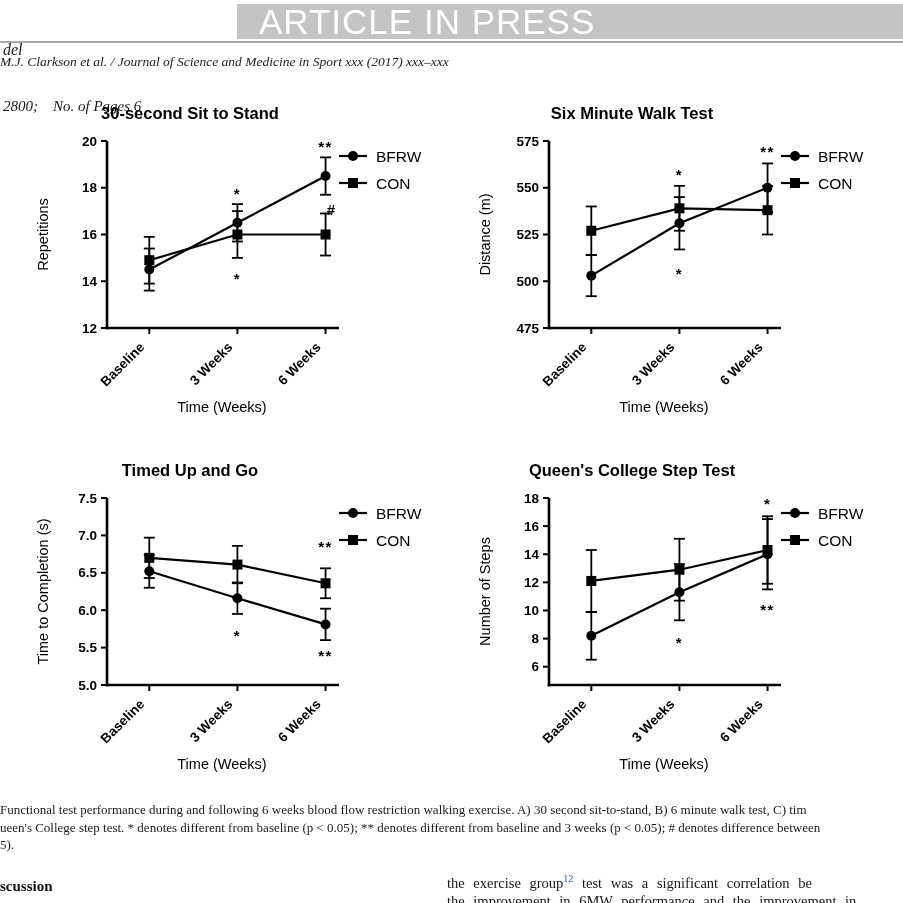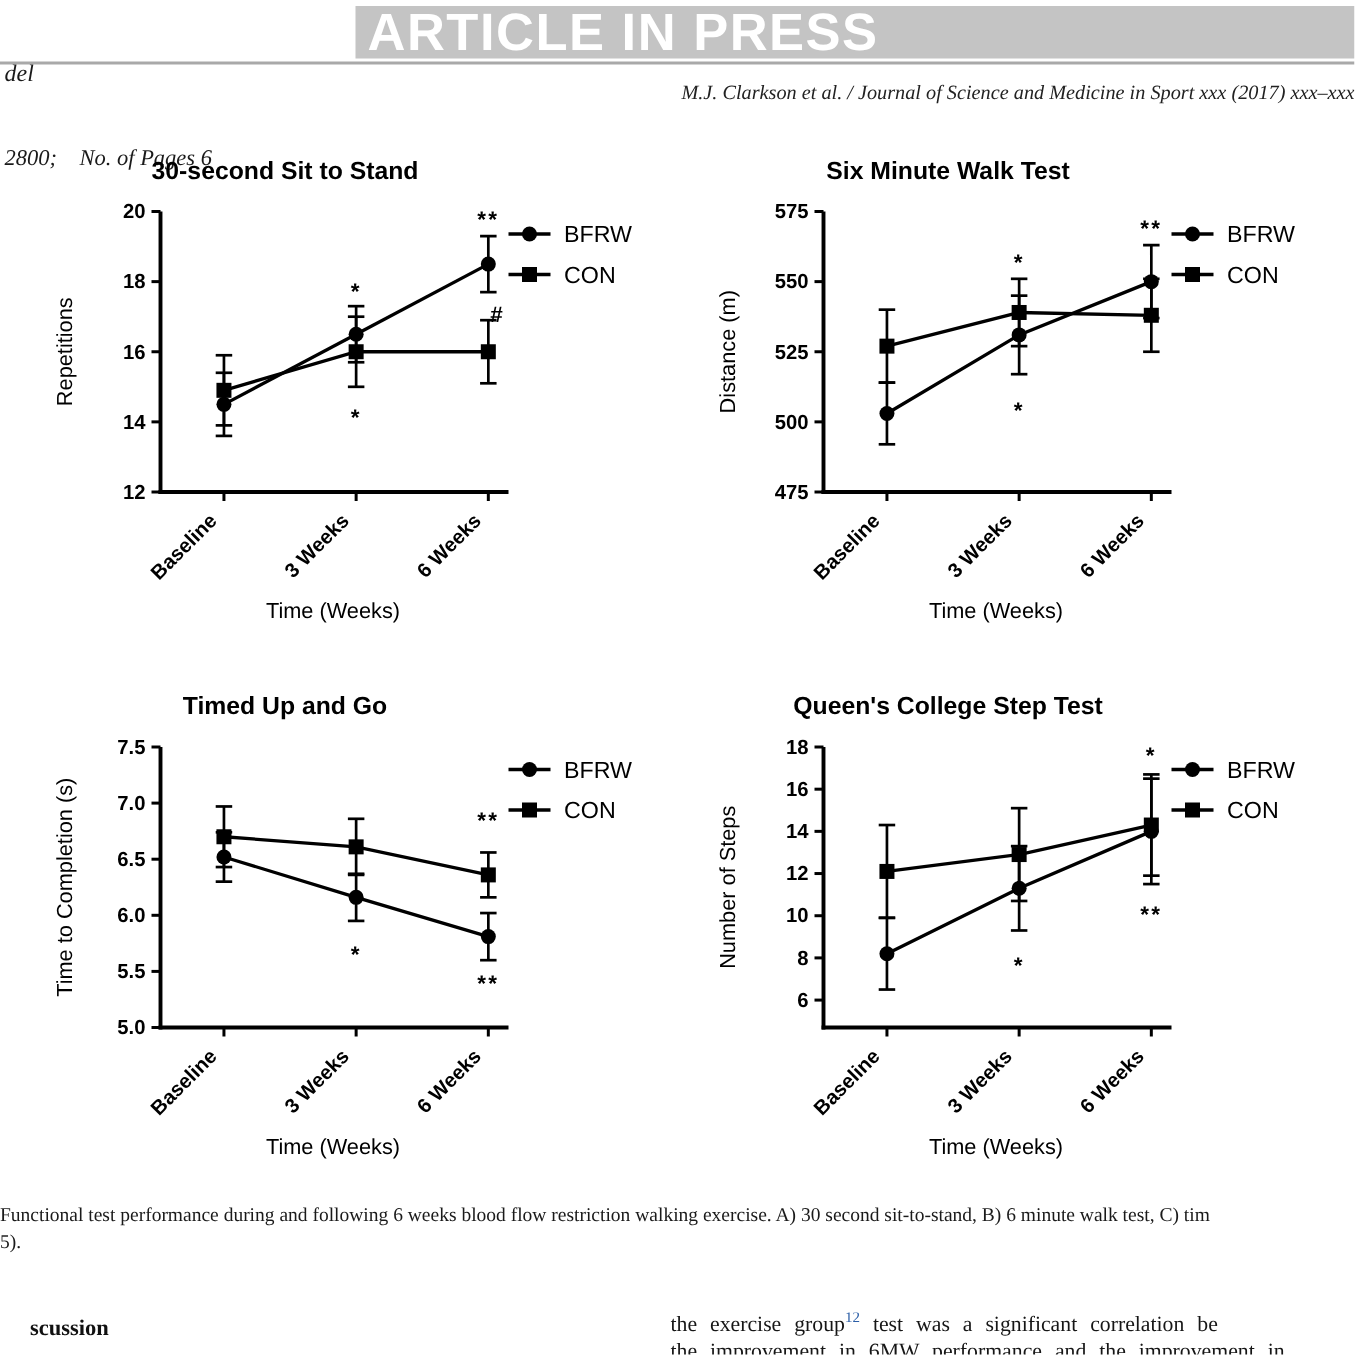--- a/index.html
+++ b/index.html
@@ -6,39 +6,39 @@
   body{width:903px;height:903px;overflow:hidden;background:#ffffff;position:relative;
        font-family:"Liberation Serif",serif;color:#111;}
   .abs{position:absolute;}
   
   .gmodel{left:3px;top:2px;font-size:16px;line-height:19px;white-space:pre;color:#1a1a1a;font-style:italic;}
   .gmodel .l2{font-size:15px;}
   
   .hrule{left:0;top:41px;width:903px;height:2px;background:#a9a9a9;}
   
   .banner{left:237px;top:4px;width:666px;height:35px;line-height:35px;
-          font-family:"Liberation Sans",sans-serif;font-weight:bold;font-size:35px;
-          letter-spacing:1px;color:#ffffff;padding-left:8px;box-sizing:border-box;
+          font-family:"Liberation Sans",sans-serif;font-weight:normal;font-size:35px;
+          letter-spacing:1px;color:#ffffff;padding-left:22px;box-sizing:border-box;
           white-space:nowrap;}
   
-  .runhead{left:0;top:54px;width:903px;text-align:right;font-style:italic;
+  .runhead{left:0;top:54px;width:903px;text-align:left;font-style:italic;
            font-size:13.5px;color:#222;}
   
   .chart{position:absolute;width:440px;height:350px;}
   #chart-0{left:22px;top:95px;}
   #chart-1{left:464px;top:95px;}
   #chart-2{left:22px;top:452px;}
   #chart-3{left:464px;top:452px;}
   svg text{font-family:"Liberation Sans",sans-serif;fill:#000;}
   
   .caption{left:0;top:801px;width:903px;font-size:13px;line-height:17.5px;
            color:#1a1a1a;overflow:hidden;}
   .caption div{white-space:nowrap;}
   
-  .sechead{left:0;top:878px;font-weight:bold;font-size:15px;color:#111;padding-left:20px;}
+  .sechead{left:0;top:878px;font-weight:bold;font-size:15px;color:#111;}
   .col2{left:447px;top:875px;width:460px;font-size:14.5px;line-height:17.5px;
         color:#161616;overflow:hidden;white-space:nowrap;word-spacing:5px;}
   .col2 sup{color:#2b5ea7;font-size:10px;line-height:0;}
 </style>
 </head>
 <body>
 
 <div class="abs gmodel">
   <div>del</div>
   <div class="l2">2800;    No. of Pages 6</div>
@@ -287,20 +287,21 @@
     <line x1="317" y1="88" x2="345" y2="88" stroke="#000000" stroke-width="2.2"></line>
     <rect x="326" y="83" width="10" height="10" fill="#000000"></rect>
     <text x="354" y="93.5" font-size="15.5">CON</text>
     <text x="303.54999999999995" y="56.515037593984964" text-anchor="middle" font-size="15" font-weight="bold" letter-spacing="1.5px">*</text>
     <text x="303.54999999999995" y="162.6691729323308" text-anchor="middle" font-size="15" font-weight="bold" letter-spacing="1.5px">**</text>
     <text x="215.42499999999998" y="196.41353383458645" text-anchor="middle" font-size="15" font-weight="bold" letter-spacing="1.5px">*</text>
   </svg>
 
 <div class="abs caption">
   <div>Functional test performance during and following 6 weeks blood flow restriction walking exercise. A) 30 second sit-to-stand, B) 6 minute walk test, C) tim</div>
+  <div>ueen's College step test. * denotes different from baseline (p &lt; 0.05); ** denotes different from baseline and 3 weeks (p &lt; 0.05); # denotes difference between</div>
   <div>5).</div>
 </div>
 
 <div class="abs sechead">scussion</div>
 
 <div class="abs col2">
   <div><span>the exercise group</span><sup style="color: rgb(43, 94, 167);">12</sup><span> test was a significant correlation be</span></div>
   <div>the improvement in 6MW performance and the improvement in</div>
 </div>
 

